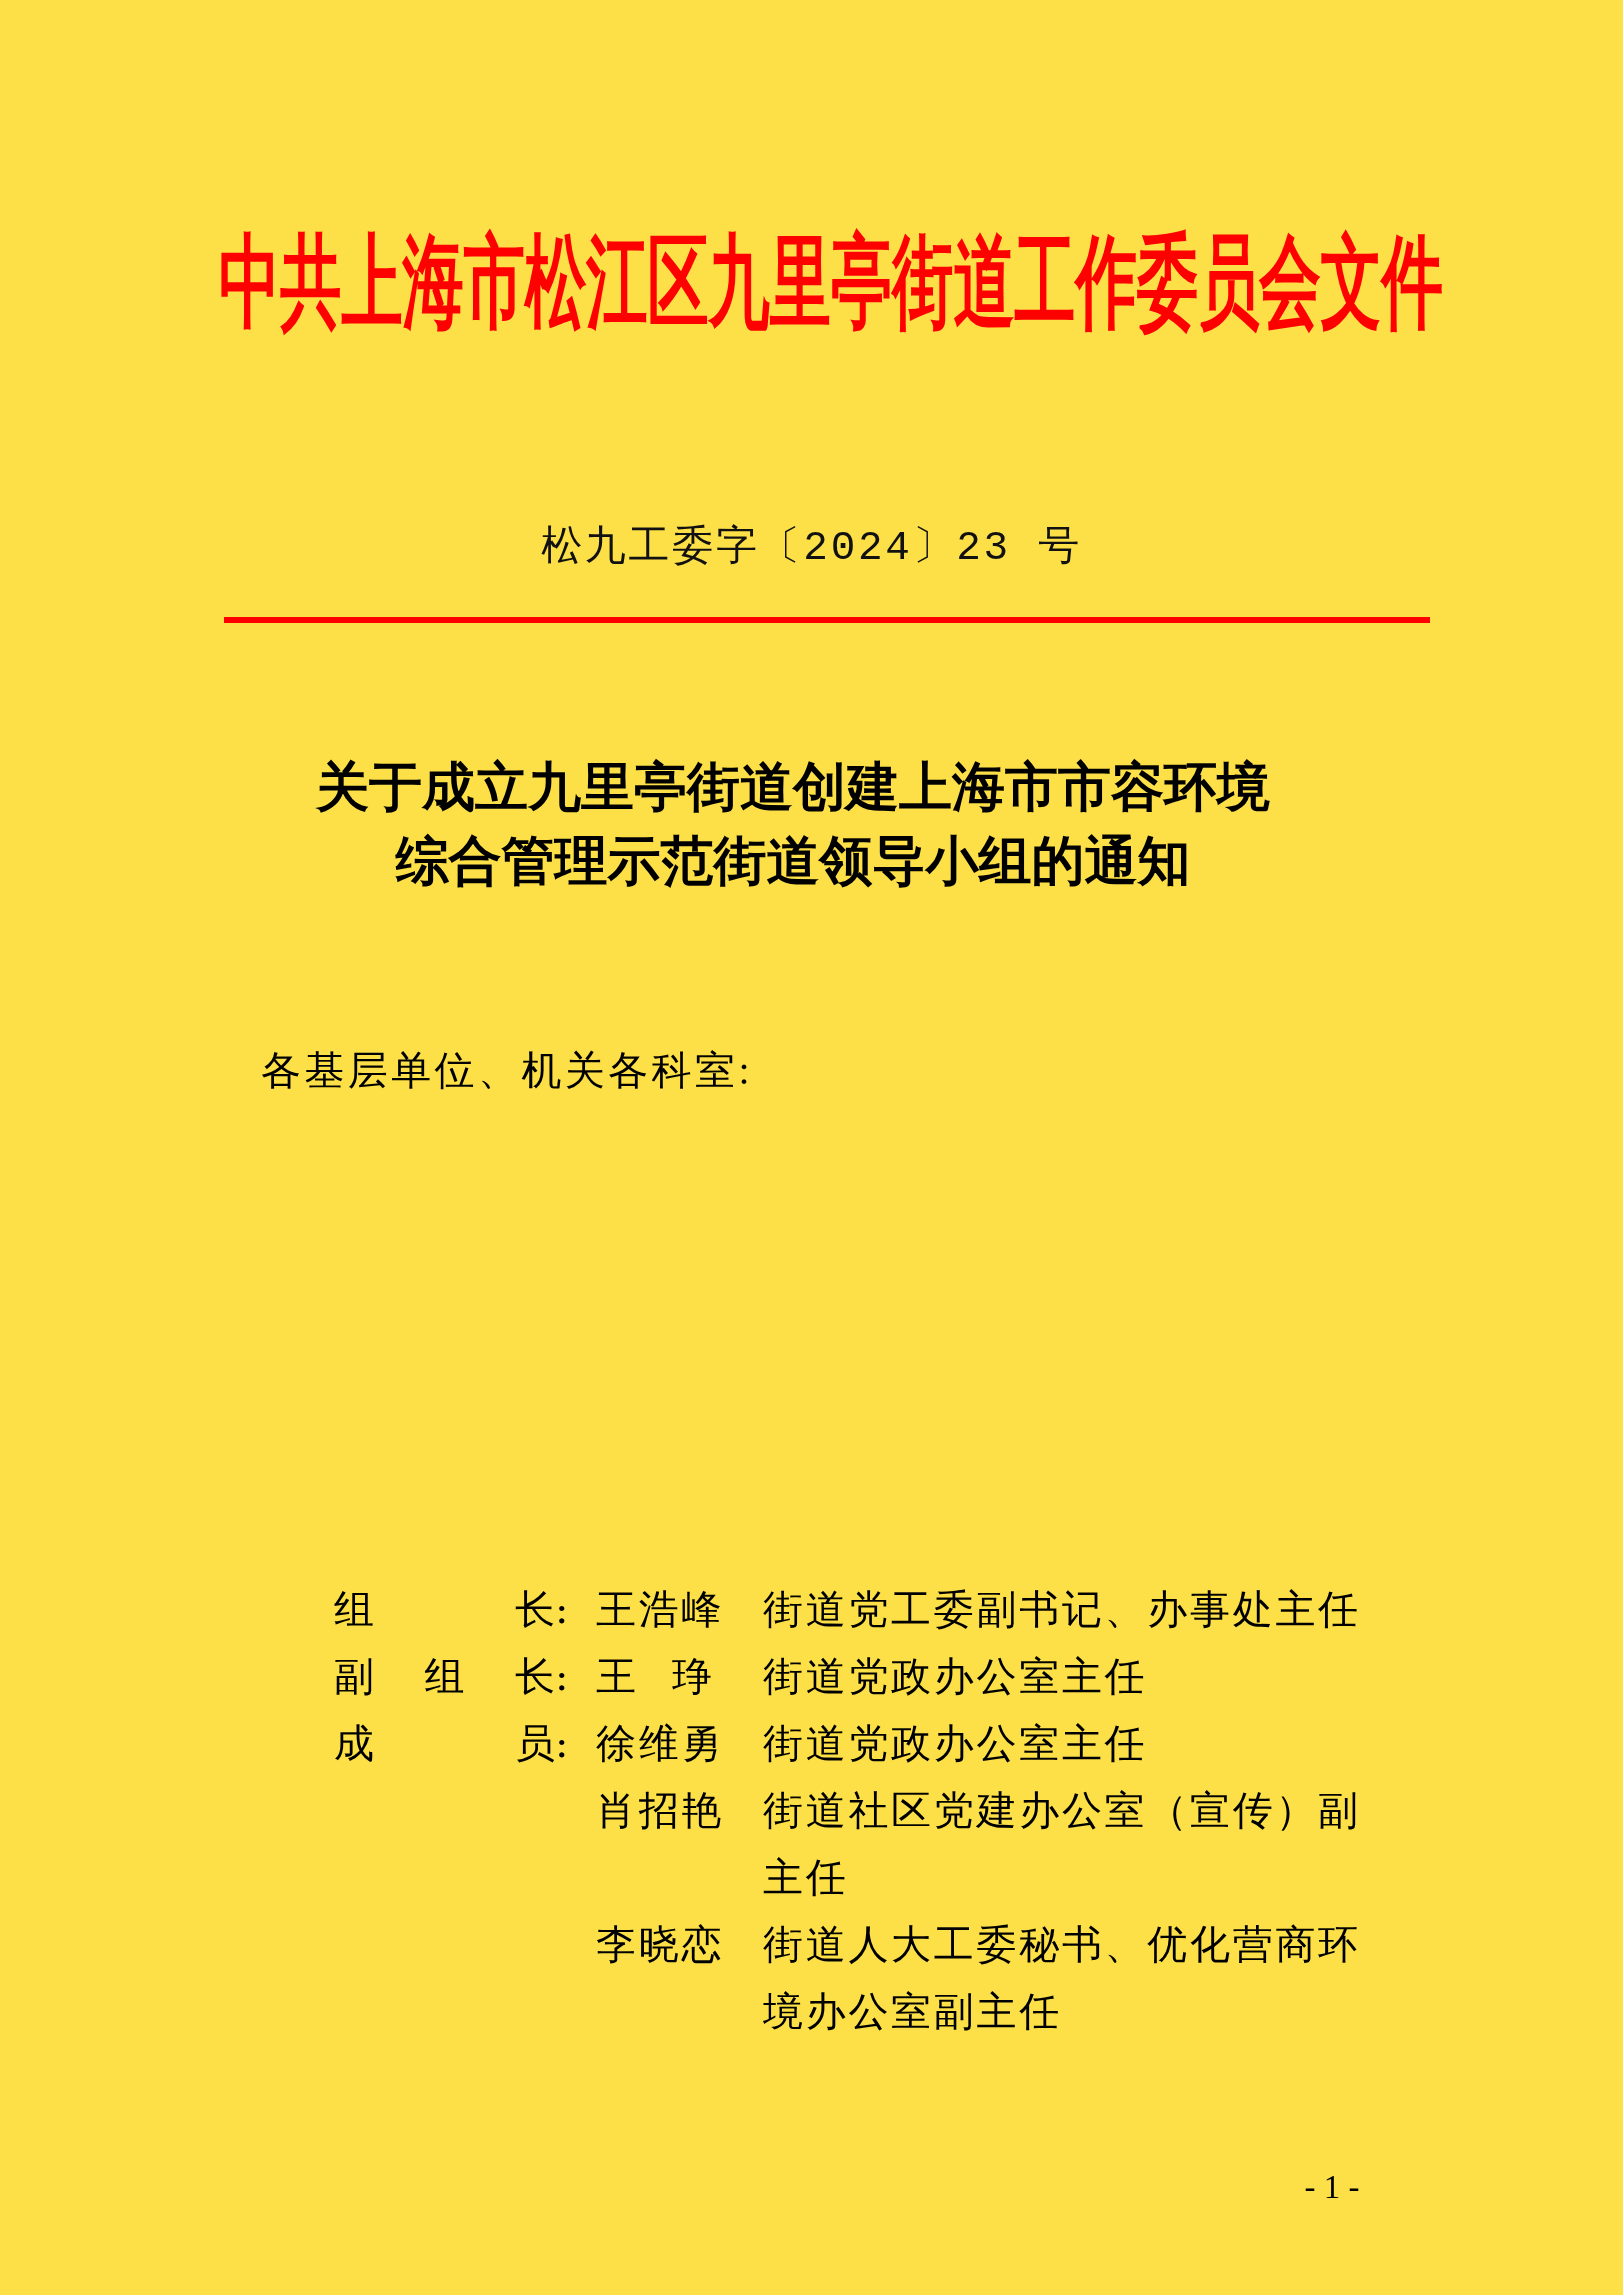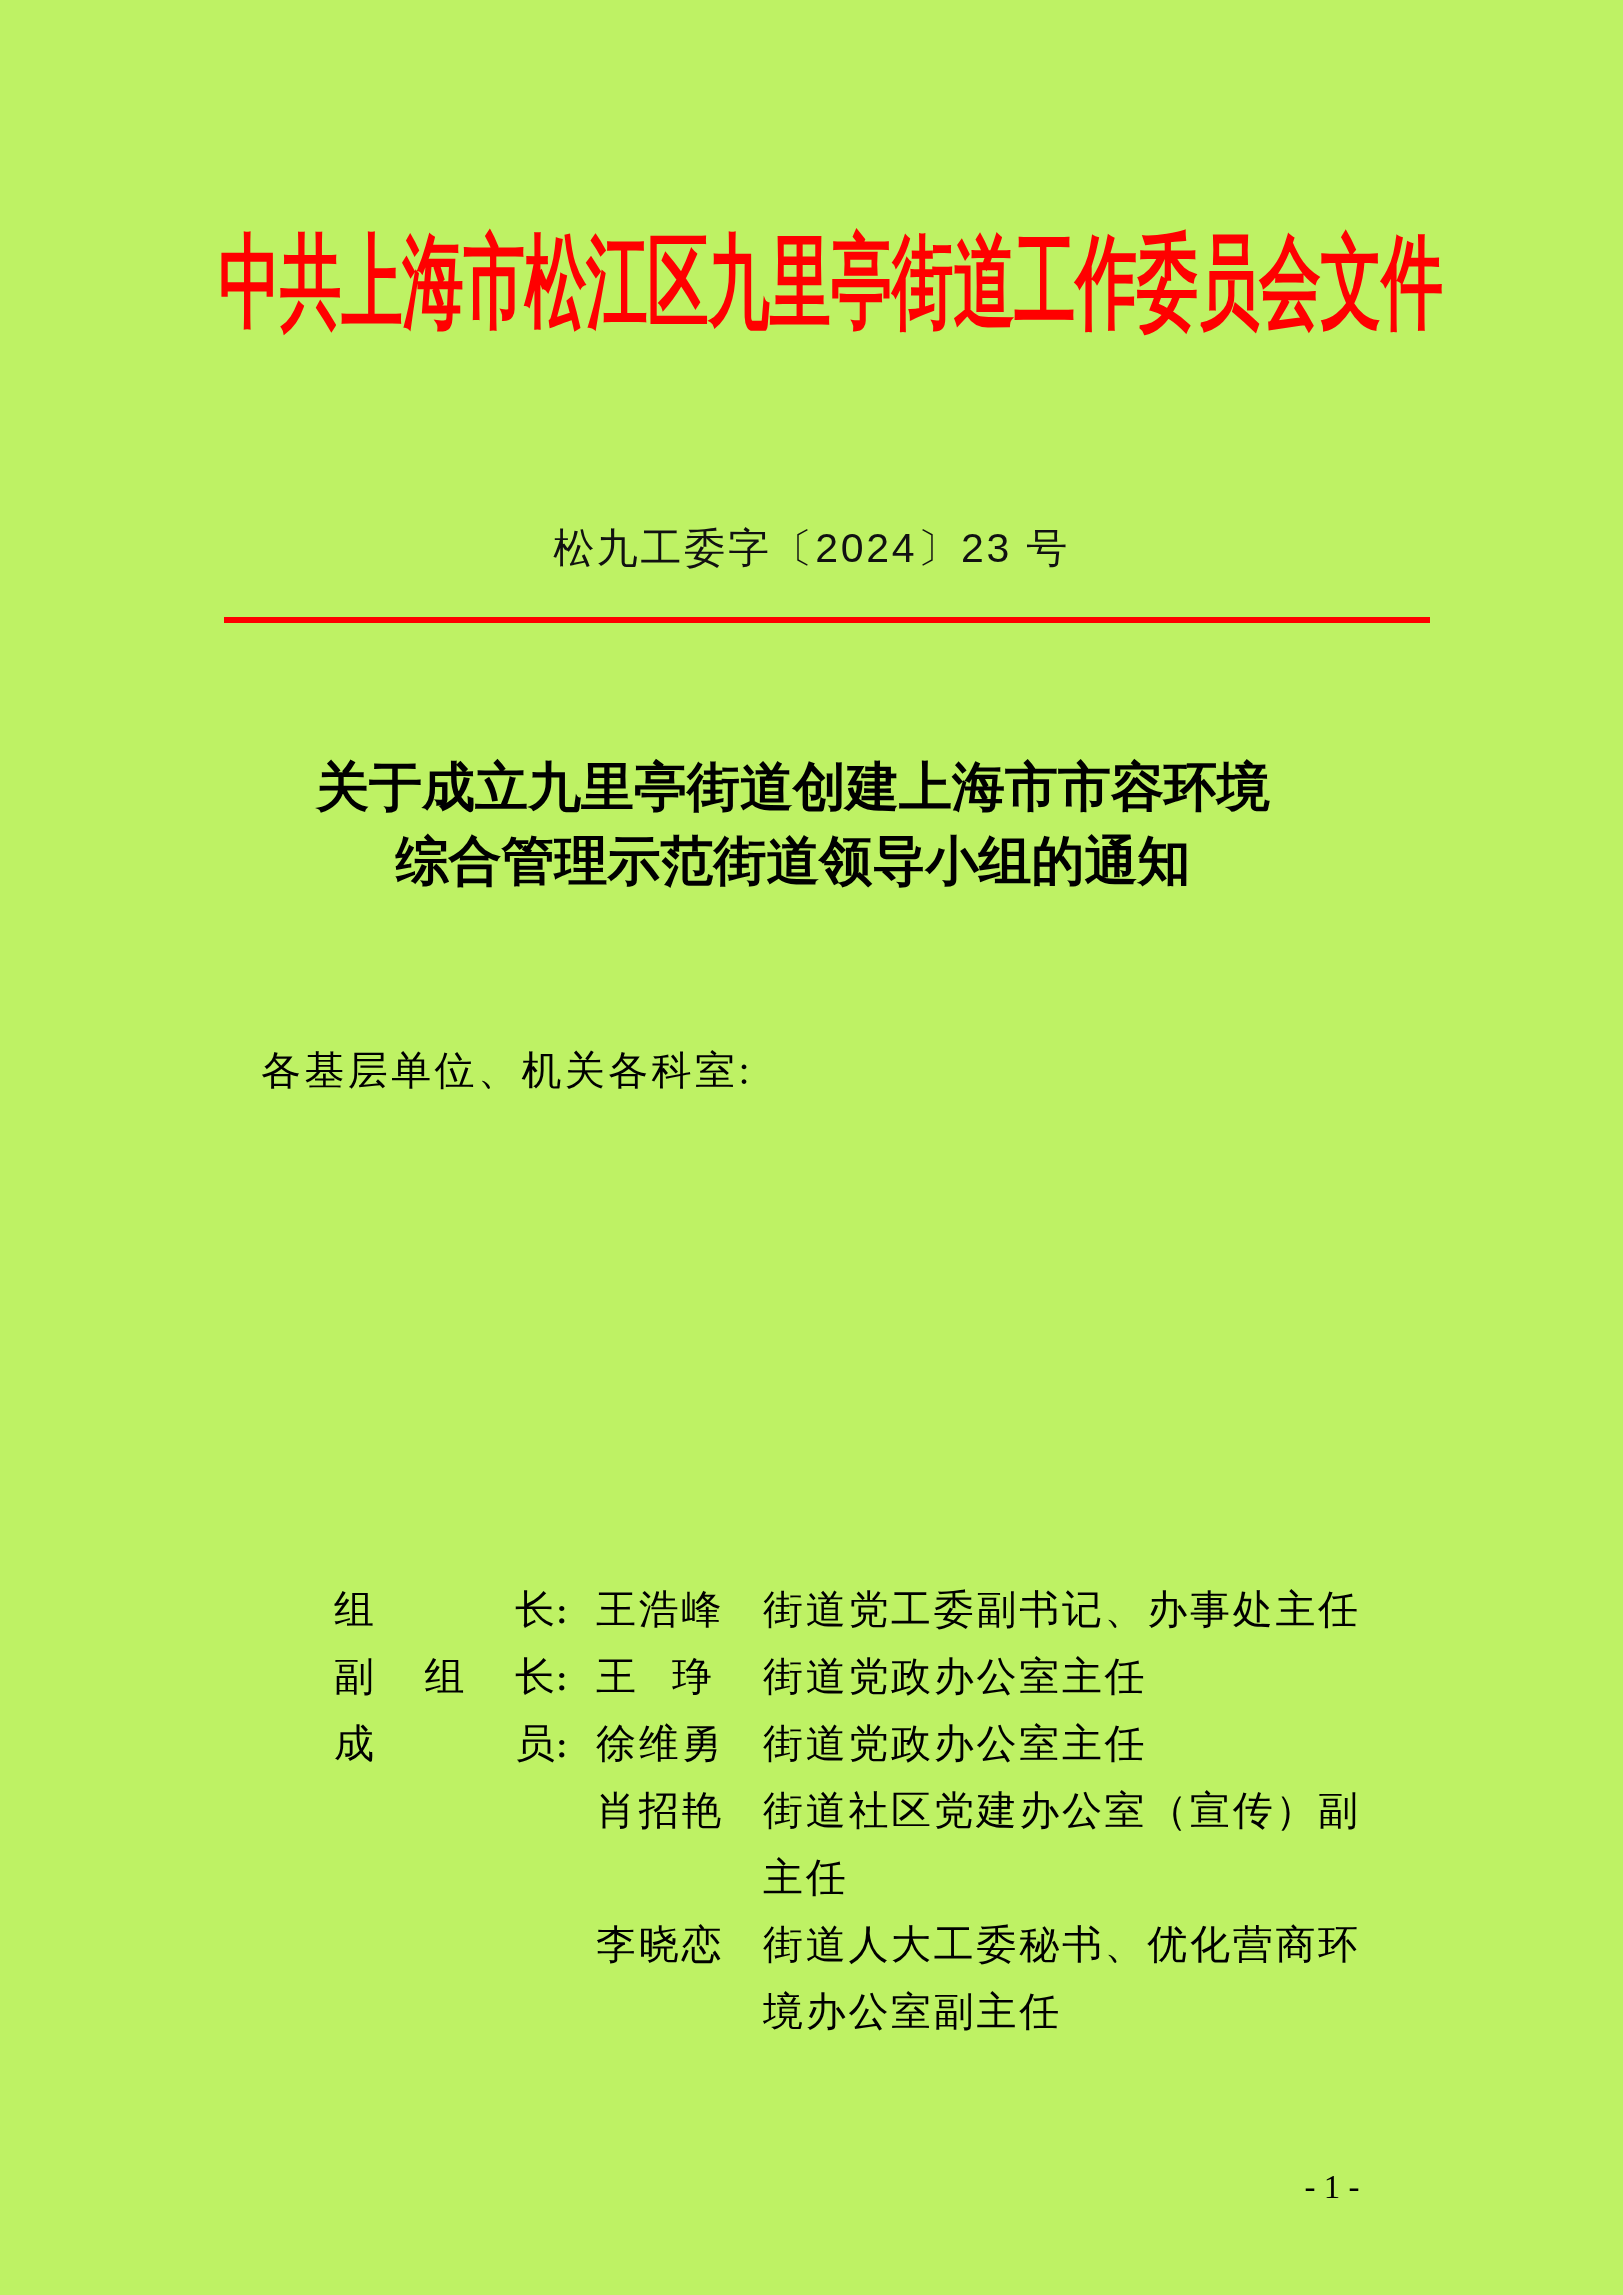--- a/index.html
+++ b/index.html
@@ -1,32 +1,32 @@
 <!DOCTYPE html>
 <html style="font-size:11px"><head>
 <meta charset="utf-8">
 <style>
   html, body { margin: 0; padding: 0; background: #ffffff; }
   body { width: 1623px; height: 2295px; position: relative; overflow: hidden; }
-  .page { position: absolute; inset: 0; background: #bef264; }
+  .page { position: absolute; inset: 0; background: #fde047; }
 
   .red-title {
     position: absolute; left: 219px; top: 217px; width: 1199px; height: 129px;
     color: #ff0000;
     font-family: "DejaVu Serif", "Liberation Serif", serif;
     font-weight: bold; font-size: 102px; line-height: 129px;
     white-space: nowrap; text-align: center;
     transform-origin: left center;
   }
   .red-title span { display: inline-block; transform: scaleX(0.6); transform-origin: left center; letter-spacing: 0; }
 
   .doc-number {
     position: absolute; left: 0; width: 1623px; top: 518px; height: 61px;
     text-align: center;
-    font-family: Liberation Sans, sans-serif;
+    font-family: Liberation Mono, monospace;
     font-size: 41px; line-height: 61px; color: #111;
     letter-spacing: 2.7px;
   }
 
   .red-rule {
     position: absolute; left: 224px; top: 617px; width: 1206px; height: 6.1px;
     background: #ff0000;
   }
 
   .heading {

